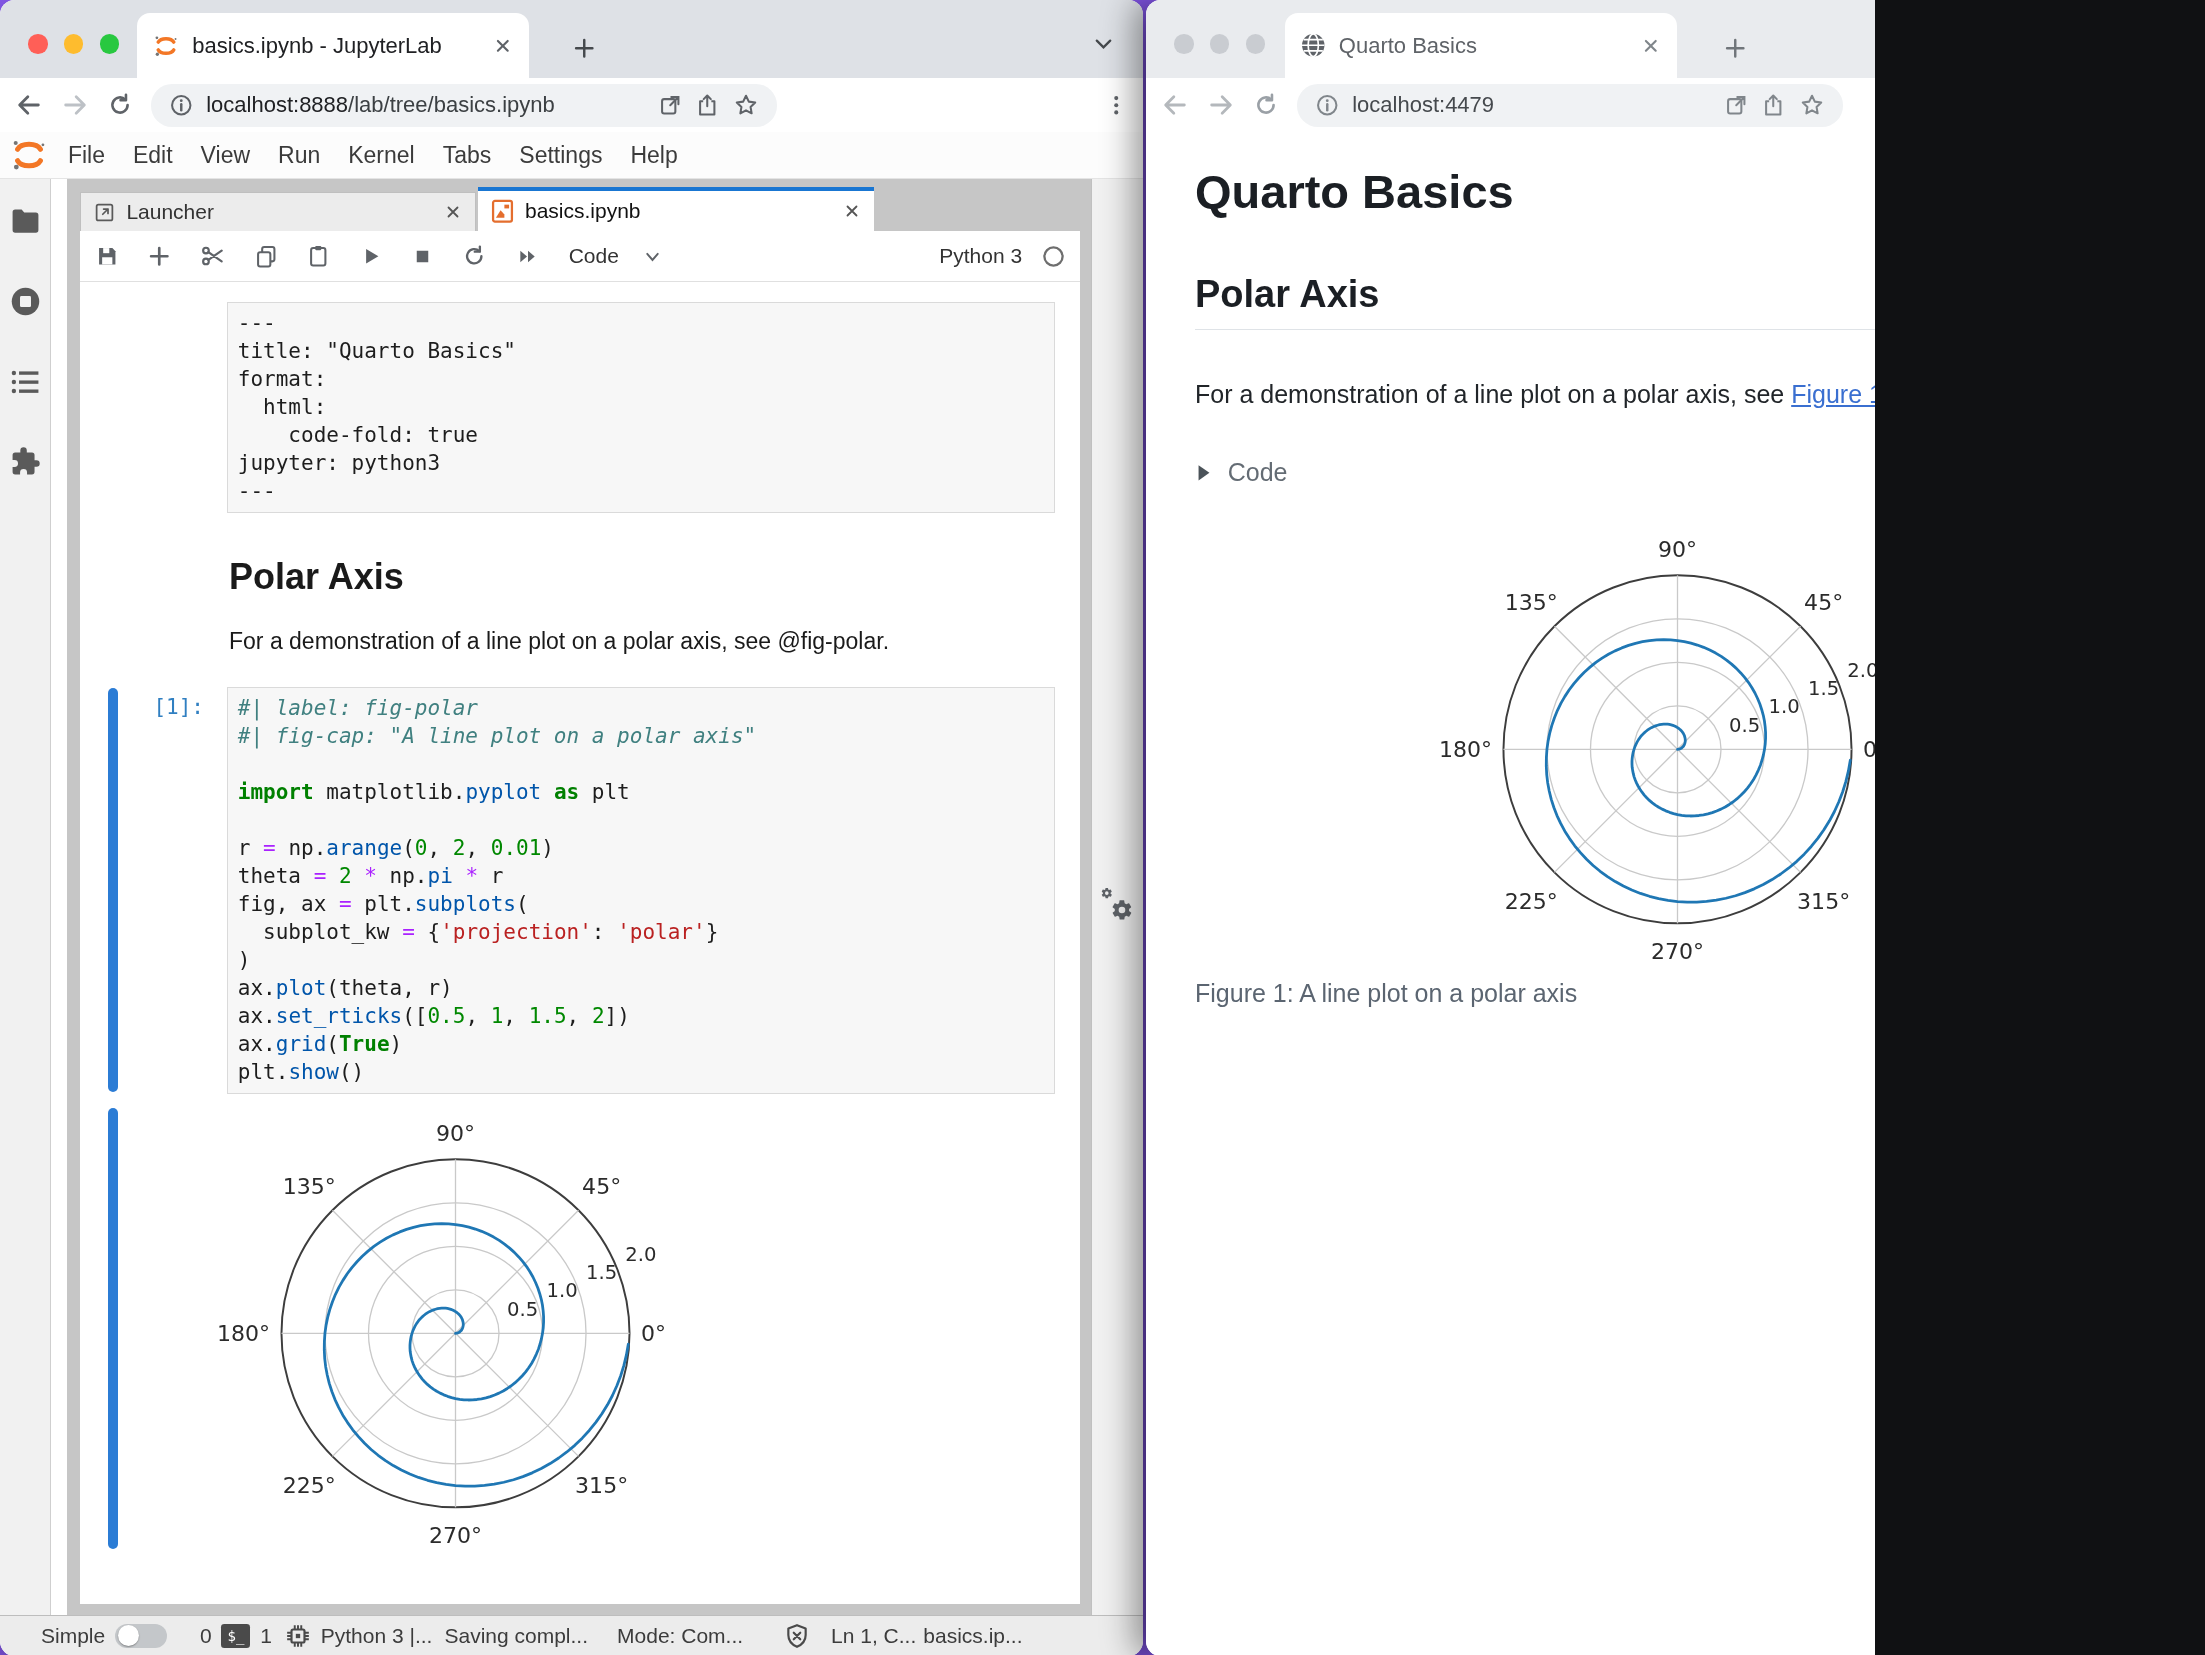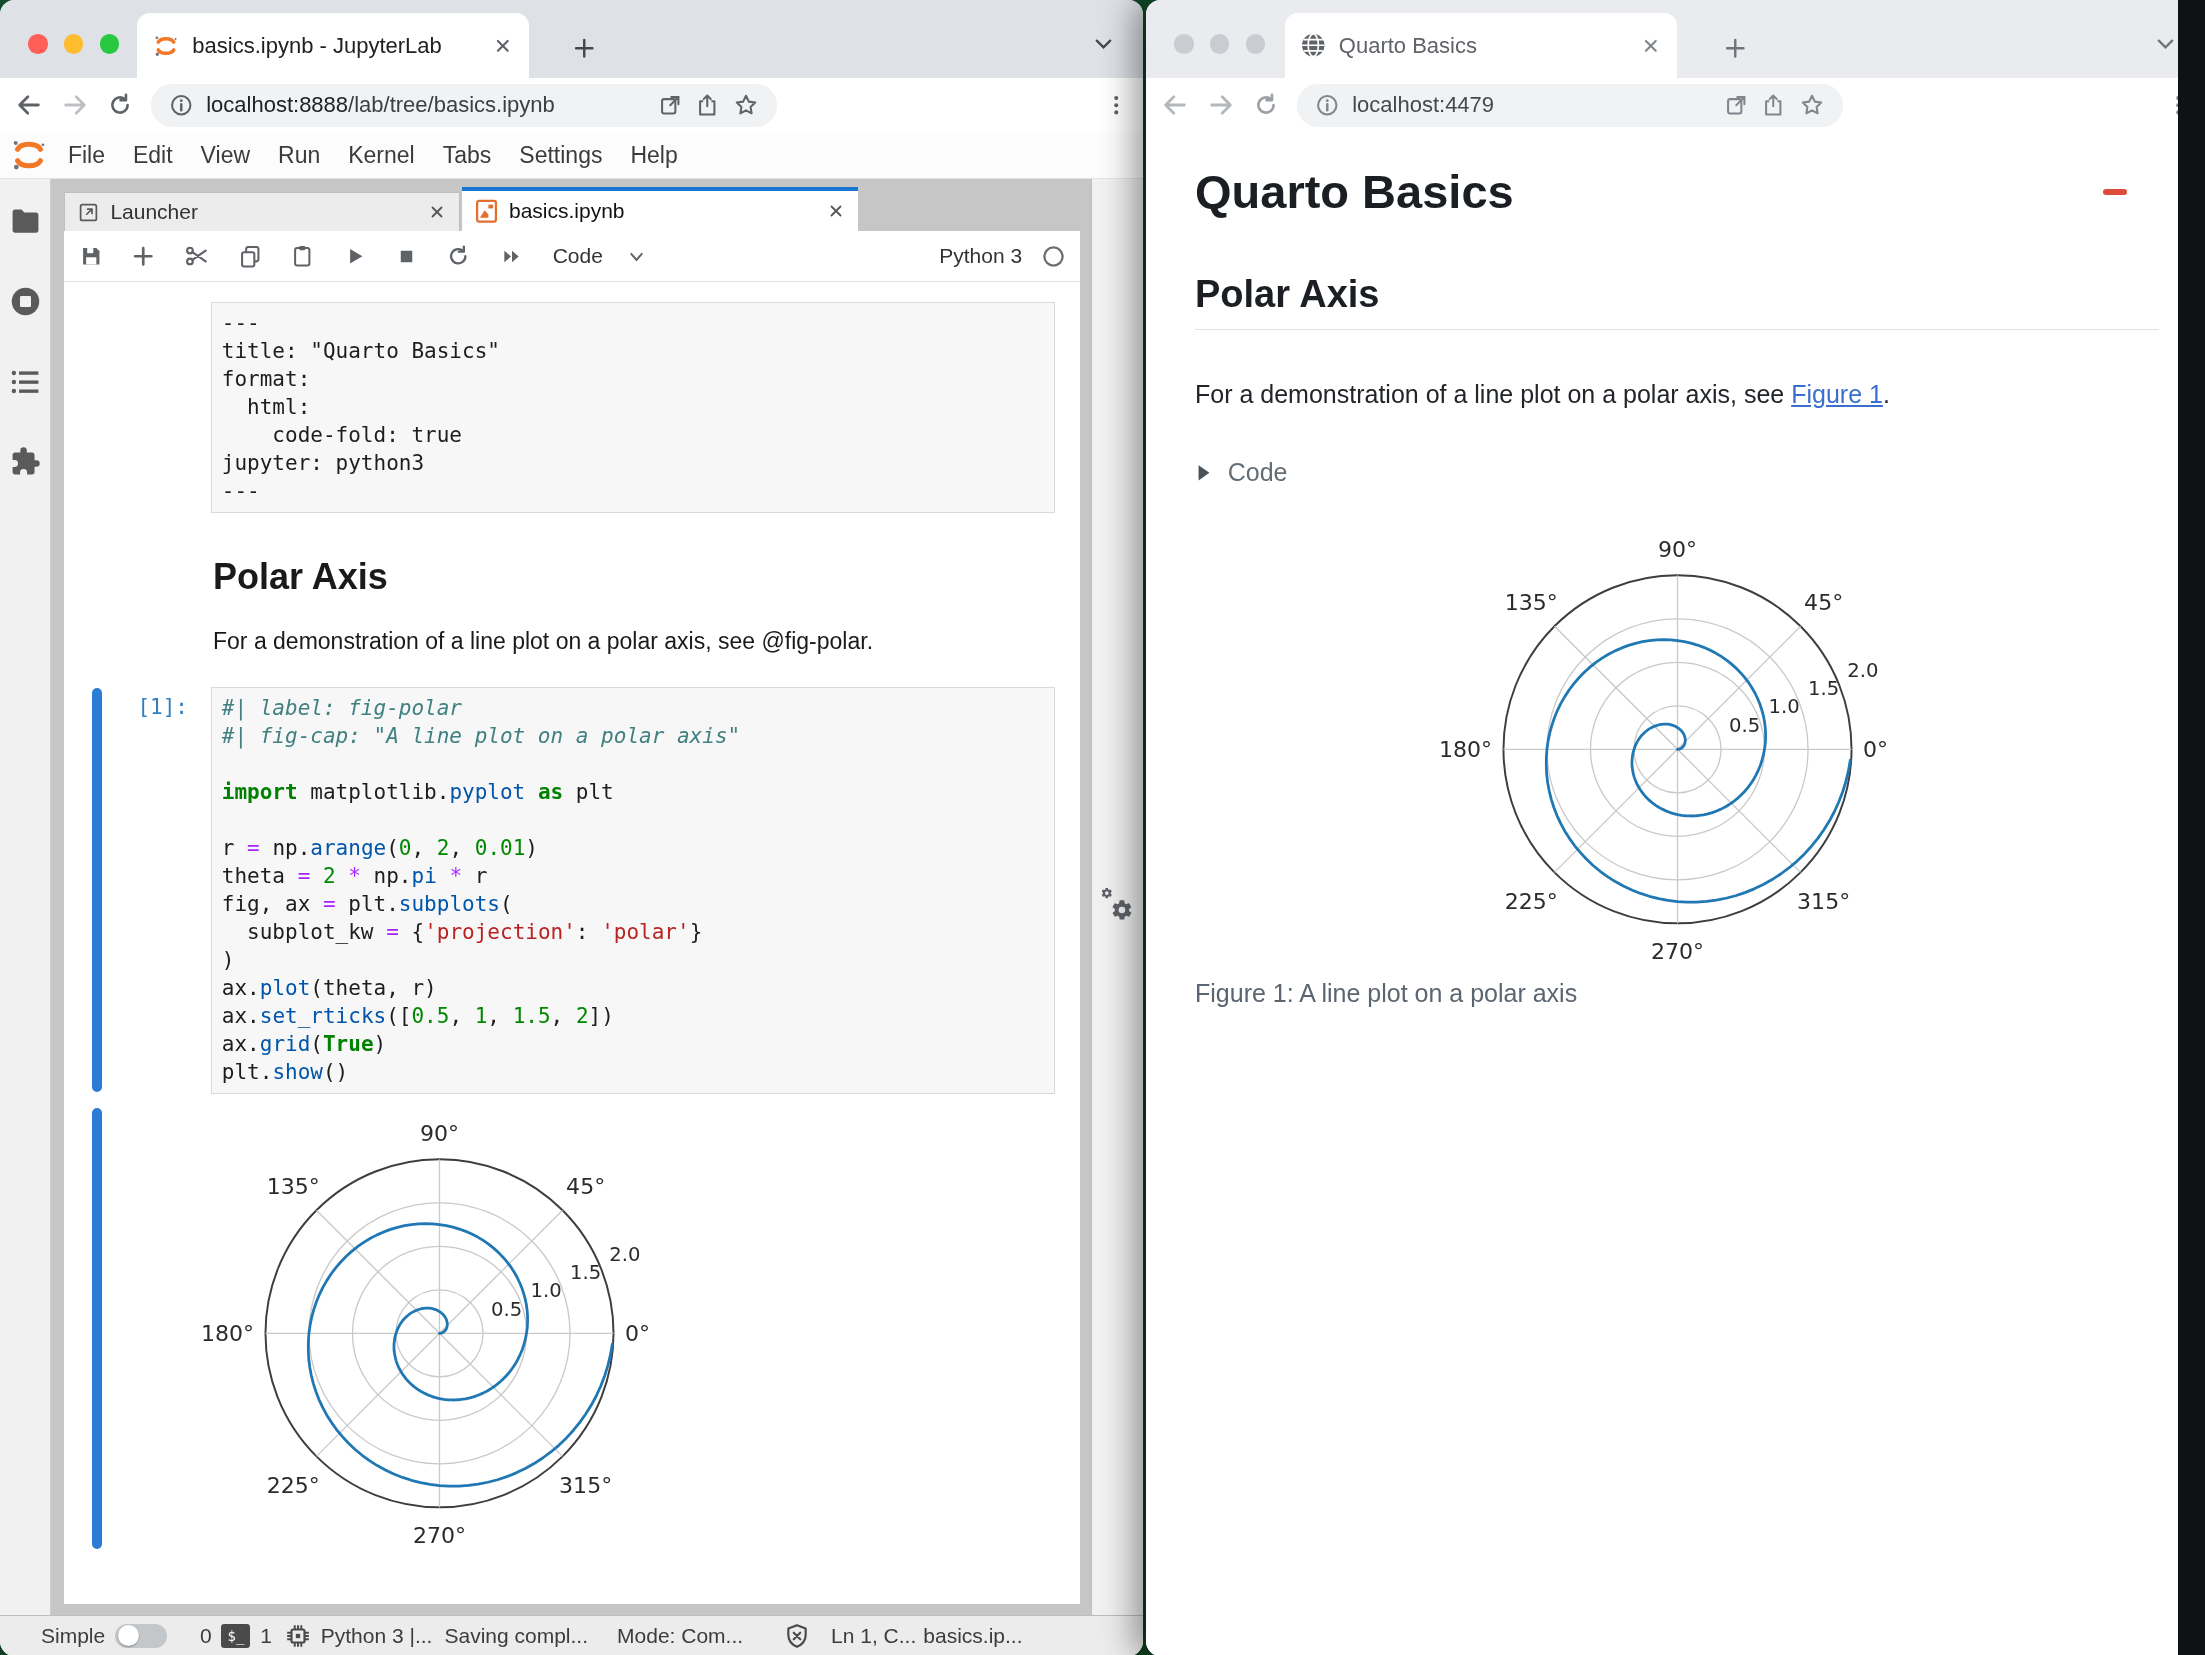--- a/index.html
+++ b/index.html
@@ -1,18 +1,18 @@
 <!DOCTYPE html>
 <html style="font-size:13px"><head>
 <meta charset="utf-8">
 <style>
   html,body{margin:0;padding:0;background:#101113;}
   *{box-sizing:border-box;}
   body{font-family:"Liberation Sans", sans-serif;-webkit-font-smoothing:antialiased;}
-  .desktop{position:relative;width:2178px;height:1656px;background:#14532d;overflow:hidden;}
+  .desktop{position:relative;width:1875px;height:1656px;background:#8b5cf6;overflow:hidden;}
   .win{position:absolute;top:0;height:1656px;background:#fff;border-radius:14.7px;overflow:hidden;
        box-shadow:0 19.6px 65px rgba(0,0,0,.55);display:flex;flex-direction:column;}
   .win-left{left:0;width:1143px;}
   .win-right{left:1146px;width:1059px;box-shadow:-11.4px 0 33px rgba(0,0,0,.4);}
 
   
   .tabstrip{height:78px;position:relative;flex:none;}
   .win-left .tabstrip{background:#dee1e6;}
   .win-right .tabstrip{background:#e9ebee;}
   .traffic{position:absolute;left:28px;top:34px;display:flex;gap:16.3px;}
@@ -41,21 +41,21 @@
   .win-right .url .host{color:#45494d;}
   .sync-dash{position:absolute;right:78px;top:111px;width:24.5px;height:5.7px;border-radius:3.3px;background:#dd4b39;}
 
   
   .jl-menubar{height:47px;background:#fcfcfc;border-bottom:0.8px solid #e4e4e4;display:flex;
               align-items:center;font-size:23px;color:#3b3b3b;padding-left:4.9px;flex:none;}
   .jl-menubar .mitem{padding:0 14px;cursor:default;}
   .jl-main{flex:1;display:flex;min-height:0;}
   .jl-activitybar{width:51px;background:#f1f1f1;border-right:0.8px solid #cfcfcf;display:flex;
                   flex-direction:column;align-items:center;padding-top:29px;gap:51px;flex:none;}
-  .dockarea{flex:1;background:#c6c6c6;display:flex;min-width:0;}
+  .dockarea{flex:1;background:#c6c6c6;display:flex;min-width:0;margin-left:16px;}
   .dockcol{flex:1;display:flex;flex-direction:column;padding:8.2px 11.4px 11.4px 13px;min-width:0;}
   .rail{width:52px;background:#f1f1f1;border-left:0.8px solid #c0c0c0;flex:none;display:flex;
         justify-content:center;padding-top:18px;}
   .jl-tabrow{height:44px;display:flex;align-items:flex-end;gap:1.6px;flex:none;}
   .jl-tab{width:396px;display:flex;align-items:center;padding:0 13px;gap:11.4px;font-size:21px;color:#333;}
   .jl-tab.launcher{height:39px;background:#ececec;border:0.8px solid #bfbfbf;border-bottom:none;}
   .jl-tab.nb{height:44px;background:#fff;border-top:4.1px solid #1976d2;color:#111;}
   .jl-tab .t-label{flex:1;white-space:nowrap;overflow:hidden;}
   .jl-toolbar{height:51px;background:#fff;border-bottom:0.8px solid #e0e0e0;display:flex;align-items:center;
               padding:0 14.7px;gap:28px;flex:none;}

